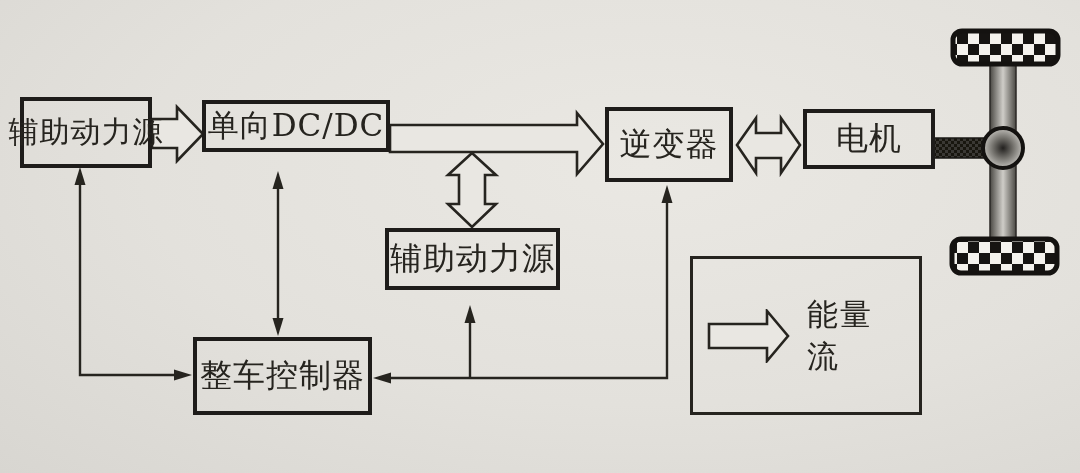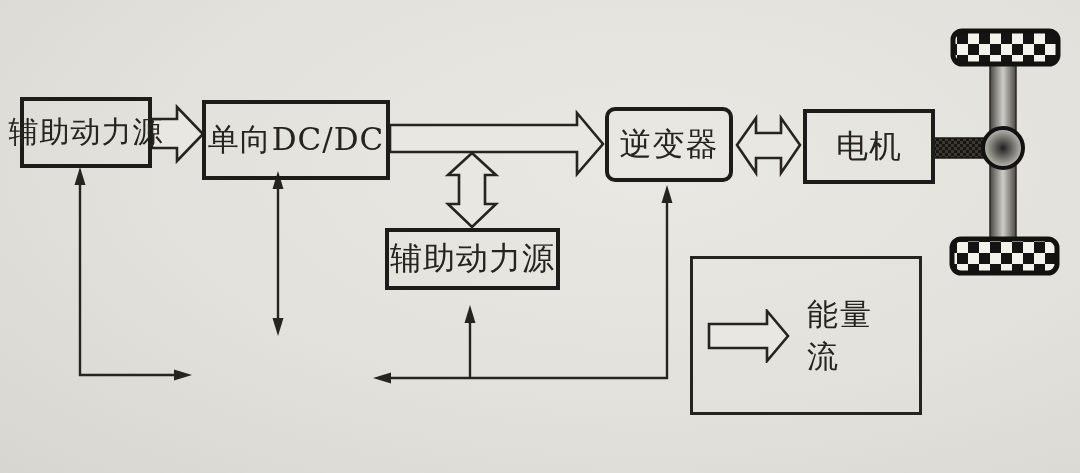--- a/index.html
+++ b/index.html
@@ -18,23 +18,23 @@
     border:4px solid #1e1c1a;
     display:flex;align-items:center;justify-content:center;
     color:#26241f;
     font-size:32px;
     font-weight:500;
     letter-spacing:1px;
     white-space:nowrap;
     background:transparent;
   }
   .box-fuel    {left:20px;  top:97px;  width:132px; height:71px; font-size:30px;}
-  .box-dcdc    {left:202px; top:100px; width:188px; height:80px; font-size:31px;}
-  .box-inverter{left:605px; top:107px; width:128px; height:75px;border-radius:10px;}
-  .box-motor   {left:803px; top:109px; width:132px; height:75px;}
+  .box-dcdc    {left:202px; top:100px; width:188px; height:52px; font-size:31px;}
+  .box-inverter{left:605px; top:107px; width:128px; height:75px;}
+  .box-motor   {left:803px; top:109px; width:132px; height:60px;}
   .box-aux     {left:385px; top:228px; width:175px; height:62px;}
   .box-vcu     {left:193px; top:337px; width:179px; height:78px;}
   .legend{
     position:absolute;
     left:690px; top:256px; width:232px; height:159px;
     box-sizing:border-box;
     border:3px solid #26241f;
     display:flex;flex-direction:row;justify-content:space-evenly;
     padding:6px 14px;
   }
@@ -107,20 +107,23 @@
   </div>
   <div class="box box-inverter">
     <span>逆变器</span>
   </div>
   <div class="box box-motor">
     <span>电机</span>
   </div>
   <div class="box box-aux">
     <span>辅助动力源</span>
   </div>
+  <div class="box box-vcu">
+    <span>整车控制器</span>
+  </div>
 
   <div class="legend">
     <div class="legend-row">
       <svg class="legend-icon" width="84" height="54" viewBox="0 0 84 54">
         <polygon points="2,15 60,15 60,2 81,27 60,52 60,39 2,39" fill="#e9e7e2" stroke="#26241f" stroke-width="2.6"></polygon>
       </svg>
       <span class="legend-label">能量流</span>
     </div>
   </div>
 

